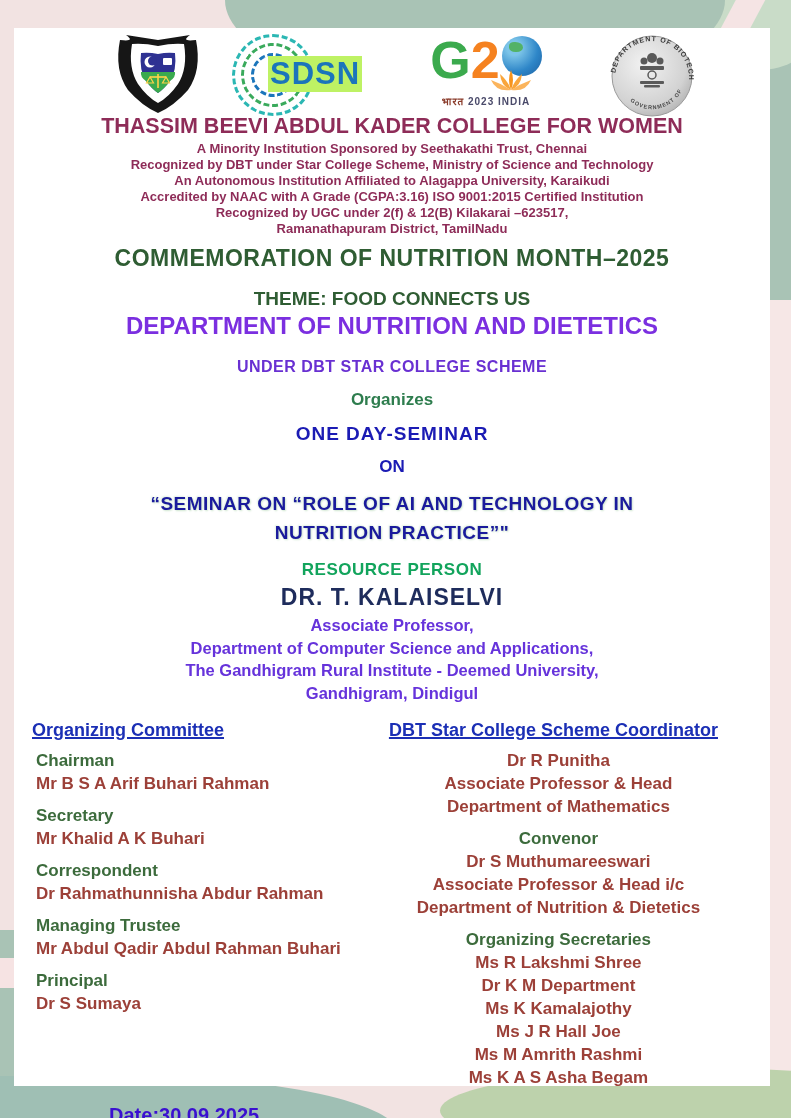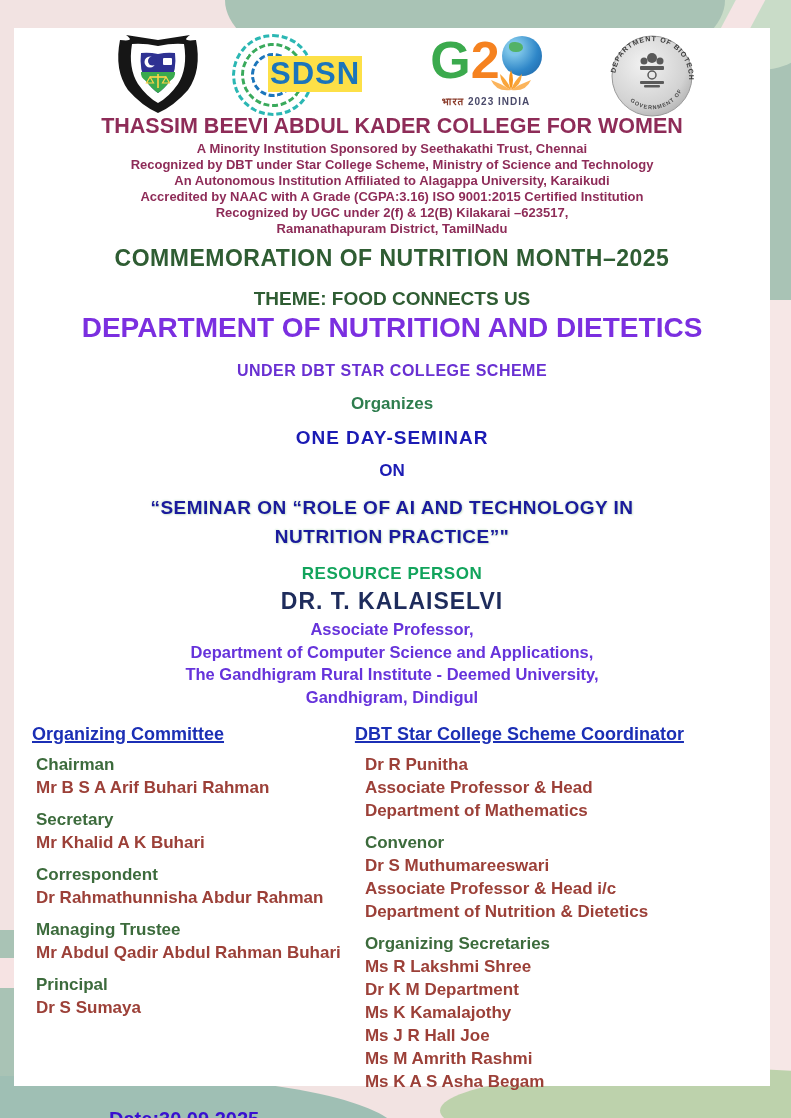--- a/index.html
+++ b/index.html
@@ -29,54 +29,54 @@
   
   .logos{position:relative;height:86px;margin:0 40px;}
   .logo{position:absolute;top:0;}
   .logo-crest{left:52px;width:104px;height:84px;}
   .logo-sdsn{left:178px;width:128px;height:84px;}
   .logo-sdsn .rings{position:absolute;left:0;top:2px;width:80px;height:80px;}
   .ring{position:absolute;border-radius:50%;border-style:dashed;}
   .ring1{left:0;top:0;width:76px;height:76px;border:3px dashed #2BB7B3;}
   .ring2{left:9px;top:9px;width:58px;height:58px;border:3px dashed #3AAA5C;transform:rotate(40deg);}
   .ring3{left:19px;top:19px;width:38px;height:38px;border:3px dashed #1B75BB;transform:rotate(80deg);}
-  .sdsn-text{position:absolute;left:36px;top:24px;font-size:31px;font-weight:bold;color:#1B75BB;background:#fde047;padding:0 2px;letter-spacing:1px;}
+  .sdsn-text{position:absolute;left:36px;top:24px;font-size:31px;font-weight:bold;color:#1B75BB;background:#bef264;padding:0 2px;letter-spacing:1px;}
   .logo-g20{left:362px;width:140px;height:86px;text-align:center;}
   .g20-row{display:flex;align-items:flex-start;justify-content:center;height:62px;}
   .g20-g{font-size:52px;line-height:56px;font-weight:bold;color:#3BAA4D;}
   .g20-2{font-size:52px;line-height:56px;font-weight:bold;color:#F58220;}
   .g20-globe{width:40px;height:40px;border-radius:50%;margin:4px 0 0 2px;
     background:radial-gradient(circle at 30% 30%,#7CC4E8 0 18%,#2E86C8 60%,#1C5FA0 100%);position:relative;}
   .g20-globe::after{content:"";position:absolute;left:7px;top:6px;width:14px;height:10px;background:#4CAF50;border-radius:40% 60% 50% 50%;opacity:.85;}
   .g20-lotus{position:absolute;right:22px;top:36px;width:46px;height:26px;}
   .g20-sub{font-size:10px;color:#4a4a6a;font-weight:bold;letter-spacing:1px;}
   .g20-sub .bharat{color:#8a3b2a;}
   .logo-dbt{left:552px;width:92px;height:86px;}
   
   .college-name{font-size:21.5px;color:#8E2C58;letter-spacing:0;margin-top:-4px;}
   .sublines{margin-top:2px;}
   .subline{font-size:13px;line-height:16px;color:#8E2C58;}
   .commemoration{font-size:23px;color:#2F5D33;margin-top:8px;letter-spacing:.5px;}
   .theme{font-size:19px;color:#2F5D33;margin-top:16px;}
-  .department{font-size:28px;color:#7B2FE0;margin-top:2px;}
+  .department{font-size:24px;color:#7B2FE0;margin-top:2px;}
   .scheme{font-size:16px;color:#6930D2;margin-top:18px;letter-spacing:.5px;}
   .organizes{font-size:17px;color:#2E7D4E;margin-top:14px;}
   .seminar-type{font-size:19px;color:#1B1BB4;margin-top:13px;letter-spacing:1px;}
   .on{font-size:17px;color:#1B1BB4;margin-top:12px;}
   .title-line{font-size:19px;color:#1A1A9C;line-height:29px;letter-spacing:.5px;
     text-shadow:1px 1px 2px #cfe6cf, -1px -1px 2px #e4f2e4;}
   .title-block{margin-top:12px;}
   .resource-label{font-size:17px;color:#12A45C;margin-top:13px;letter-spacing:.5px;}
   .resource-name{font-size:23px;color:#1E2C5C;margin-top:4px;letter-spacing:1px;text-align:center;}
   .resource-line{font-size:16.5px;color:#6633DB;line-height:22.5px;}
   .resource-details{margin-top:3px;}
   
   .columns{display:flex;text-align:left;padding:0 18px 0 16px;margin-top:16px;}
   .col-left{flex:0 0 45%;}
-  .col-right{flex:0 0 55%;}
+  .col-right{flex:0 0 55%;text-align:center;}
   .col-heading{font-size:18px;color:#1B2FB5;text-decoration:underline;text-decoration-thickness:2px;margin-bottom:8px;}
   .col-left .col-heading{margin-left:2px;}
   .group{margin-bottom:9px;}
   .role-label{font-size:17px;color:#3C6B3C;line-height:23px;}
   .person-name{font-size:17px;color:#9C4038;line-height:23px;}
   .col-left .group{padding-left:6px;max-width:330px;}
   .col-right .group{padding-left:10px;}
   
   .footer{display:flex;margin-top:6px;align-items:flex-start;}
   .footer-left{flex:0 0 45%;text-align:center;}

